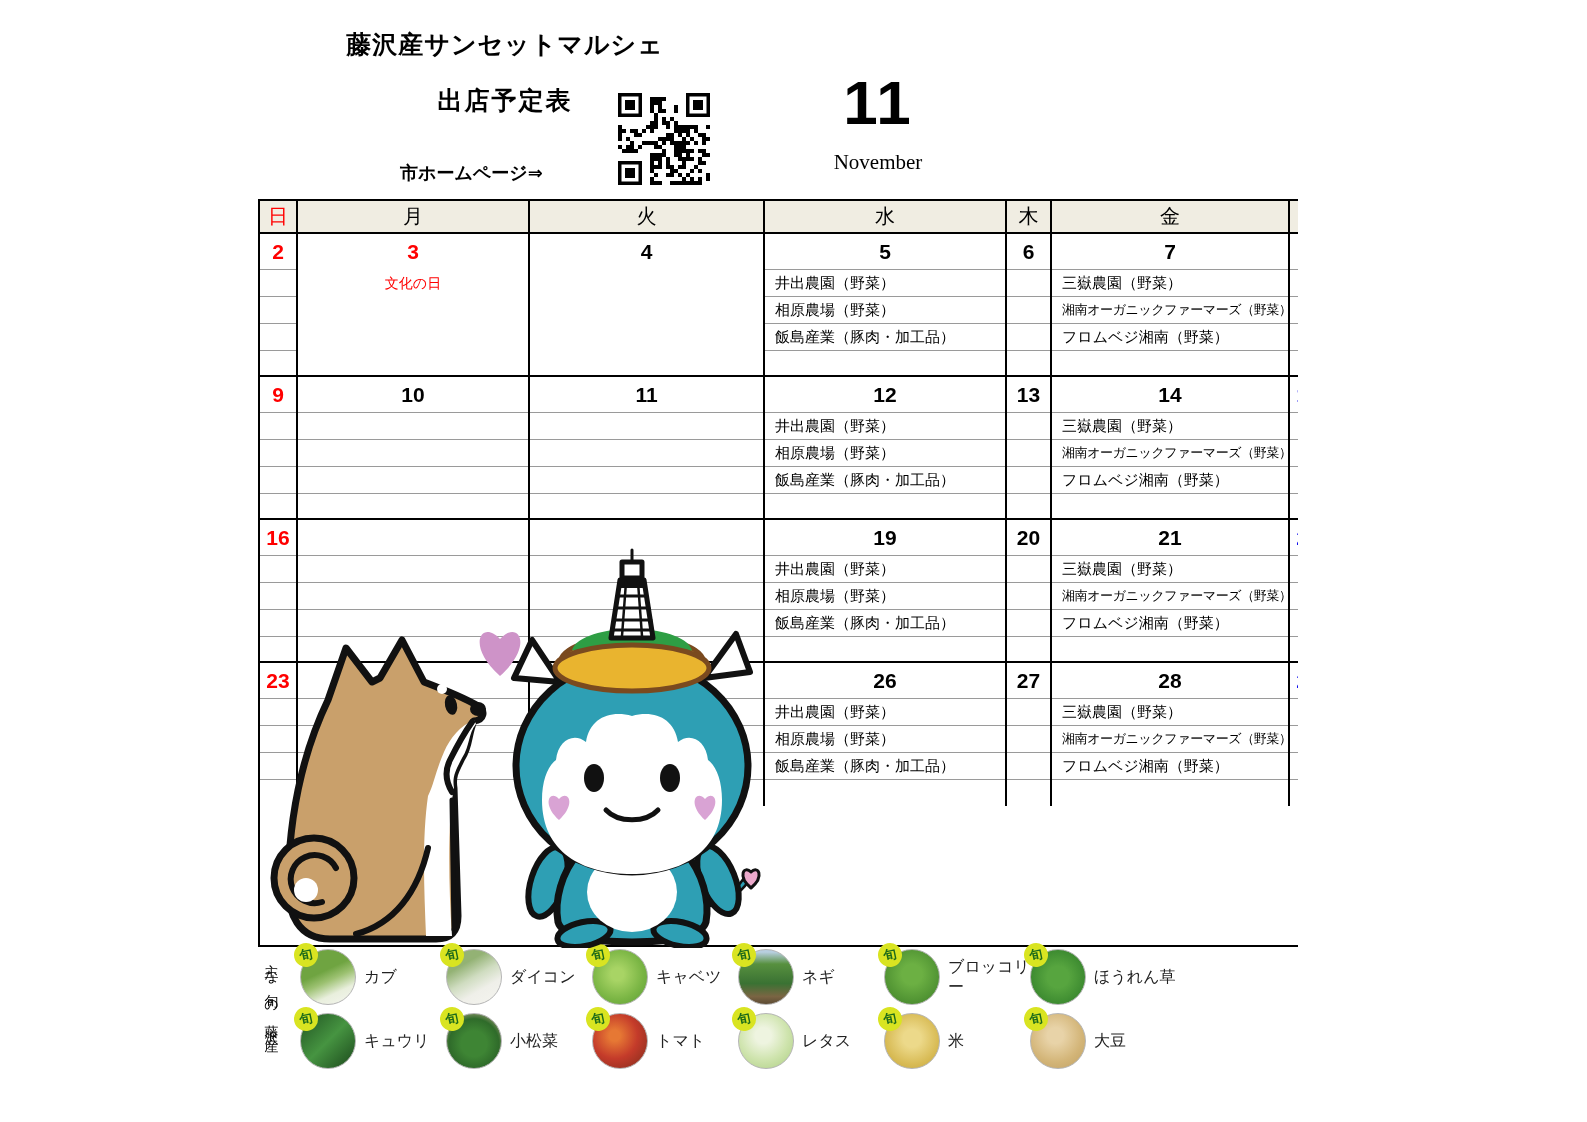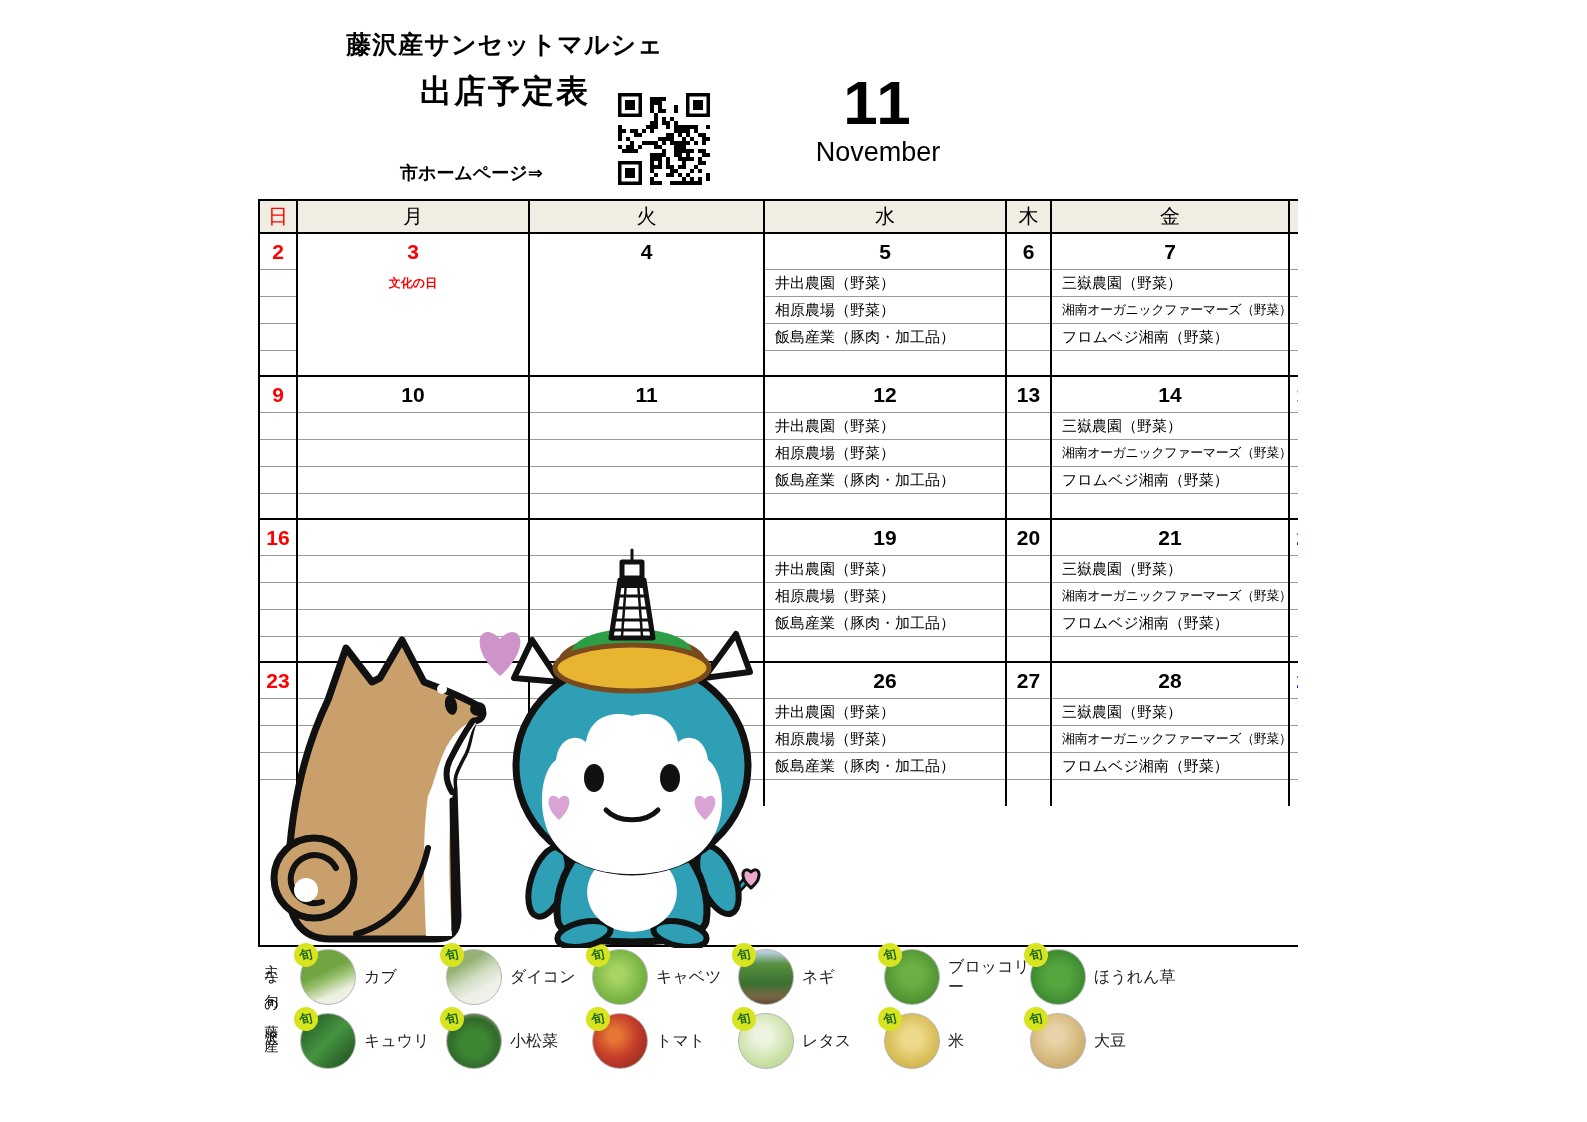--- a/index.html
+++ b/index.html
@@ -2,27 +2,27 @@
 <html><head>
 <meta charset="utf-8">
 <style>
   html,body{margin:0;padding:0;background:#ffffff;}
   .page{position:relative;width:1298px;height:1122px;background:#fff;overflow:hidden;
         font-family:"Liberation Sans","DejaVu Sans",sans-serif;color:#000;}
 
   
   .title-block{position:absolute;left:300px;top:28px;width:410px;text-align:center;}
   .title-l1{font-size:25px;font-weight:700;letter-spacing:1px;}
-  .title-l2{font-size:32px;font-weight:700;margin-top:9px;letter-spacing:2px;text-align:center;}
+  .title-l2{font-size:25px;font-weight:700;margin-top:23px;letter-spacing:2px;text-align:center;}
   .hp-label{position:absolute;left:400px;top:161px;width:200px;text-align:left;
             font-size:18px;font-weight:700;}
   .qr{position:absolute;left:618px;top:93px;width:92px;height:92px;}
   .month-block{position:absolute;left:808px;top:72px;width:140px;text-align:center;}
   .month-num{font-size:62px;font-weight:800;line-height:1;letter-spacing:2px;}
-  .month-name{font-size:27px;margin-top:3px;}
+  .month-name{font-size:21px;margin-top:16px;font-family:Liberation Serif, serif;}
 
   
   .calendar{position:absolute;left:258px;top:199px;width:1068px;height:748px;
             display:grid;box-sizing:border-box;border:2px solid #000;
             grid-template-columns:38px 232px 235px 242px 45px 238px 36px;
             grid-template-rows:33px 143px 143px 143px 143px 143px;z-index:1;}
   .calendar > div{box-sizing:border-box;border-right:2px solid #000;border-bottom:2px solid #000;}
   .calendar > div.lastcol{border-right:none;}
   .calendar > div.lastrow{border-bottom:none;}
   .wh{background:#f0ede2;display:flex;align-items:center;justify-content:center;
@@ -34,21 +34,21 @@
 
   .cell{position:relative;background:#fff;}
   .sr{height:27px;border-bottom:1px solid #9a9a9a;box-sizing:border-box;
       display:flex;align-items:center;}
   .sr.d{height:36px;justify-content:center;}
   .noline .sr{border-bottom:none;}
   .dn{font-size:21px;font-weight:700;}
   .dn.red{color:#ff0000;}
   .dn.blue{color:#1414ee;}
   .hol{height:27px;display:flex;align-items:center;justify-content:center;
-       font-size:12px;font-weight:700;color:#ff0000;}
+       font-size:14px;font-weight:400;color:#ff0000;}
   .vend{padding-left:10px;font-size:15px;white-space:nowrap;overflow:visible;}
   .vend.sm{font-size:13px;letter-spacing:-0.4px;}
 
   
   .mascots{position:absolute;left:260px;top:548px;width:510px;height:400px;z-index:3;}
 
   
   .side-label{position:absolute;left:263px;top:953px;height:160px;
               writing-mode:vertical-rl;text-orientation:upright;
               font-size:14px;letter-spacing:7px;font-weight:400;z-index:1;}

